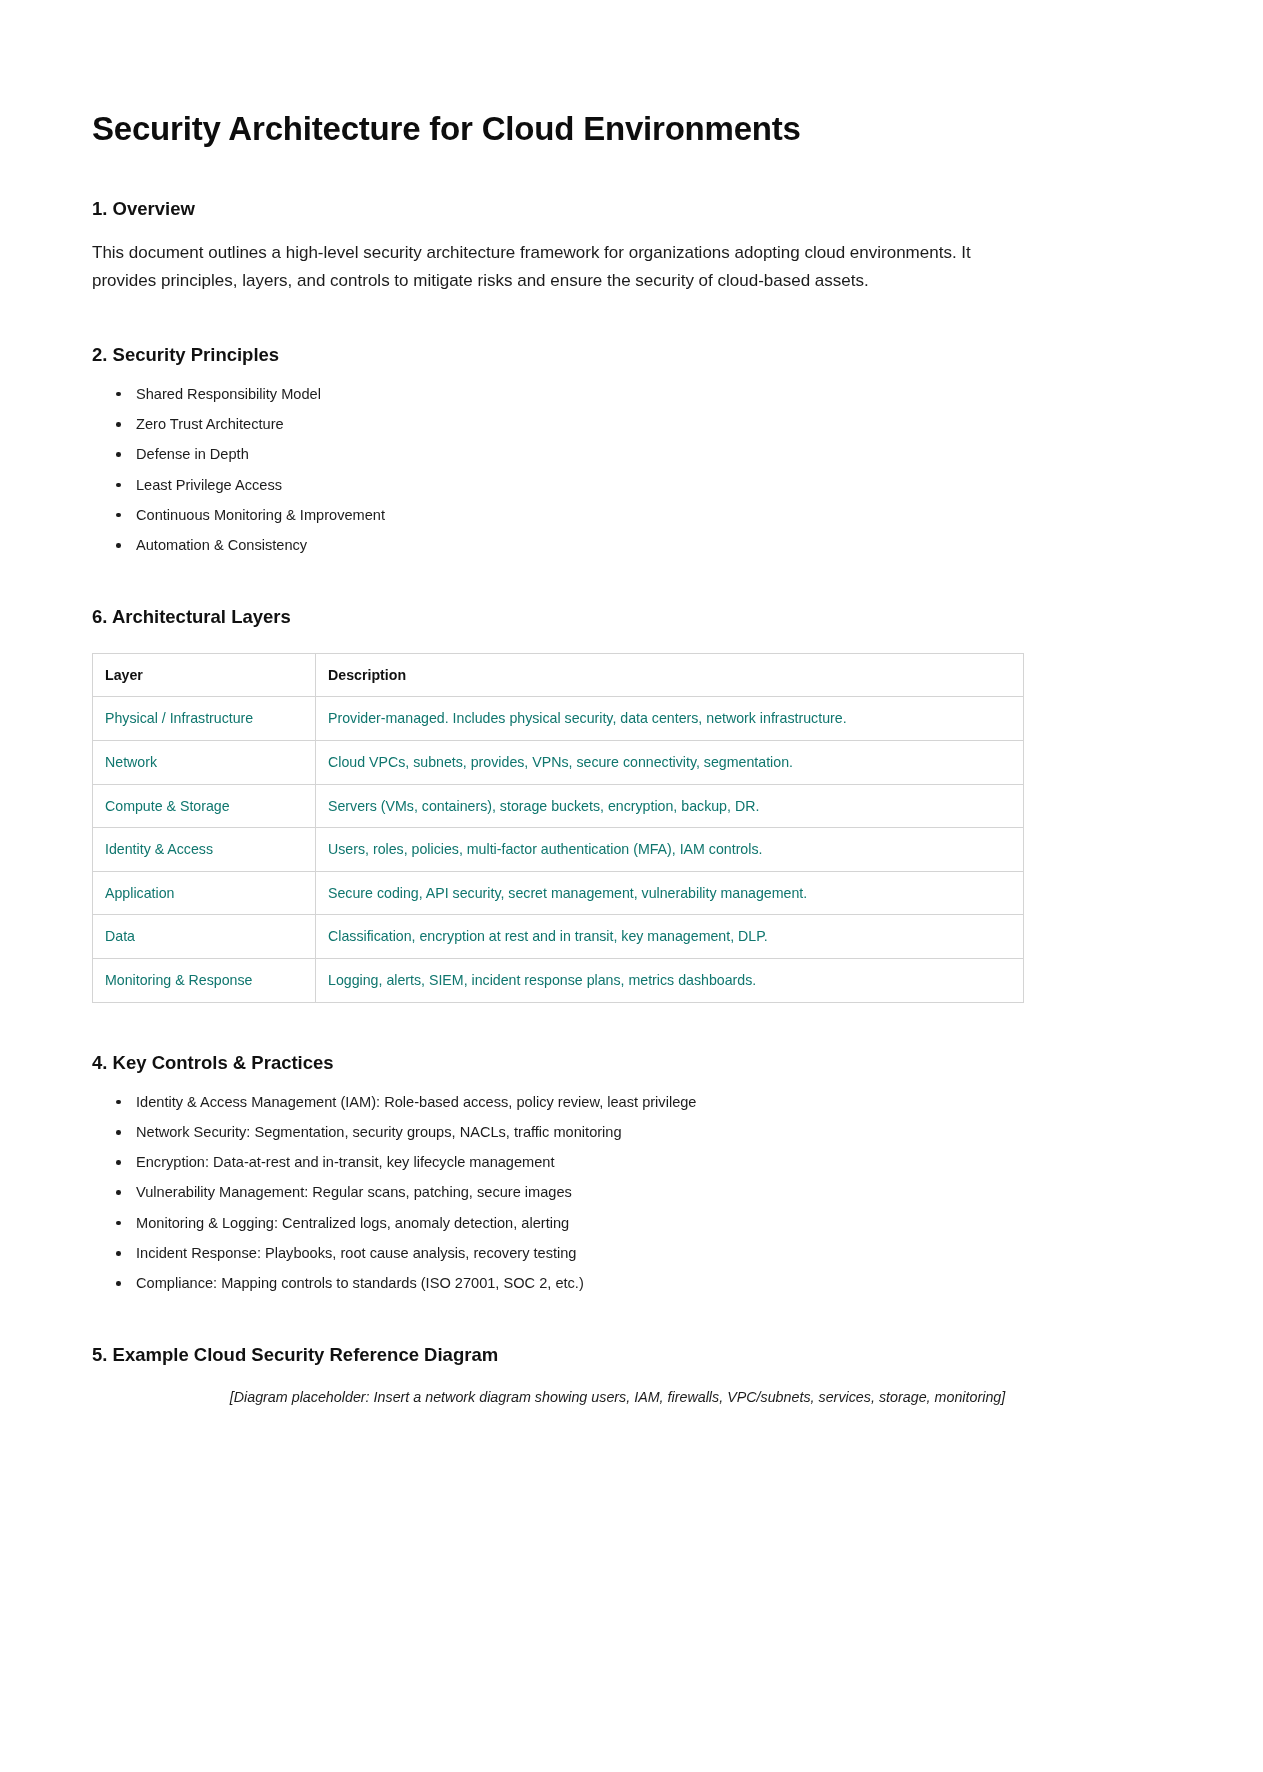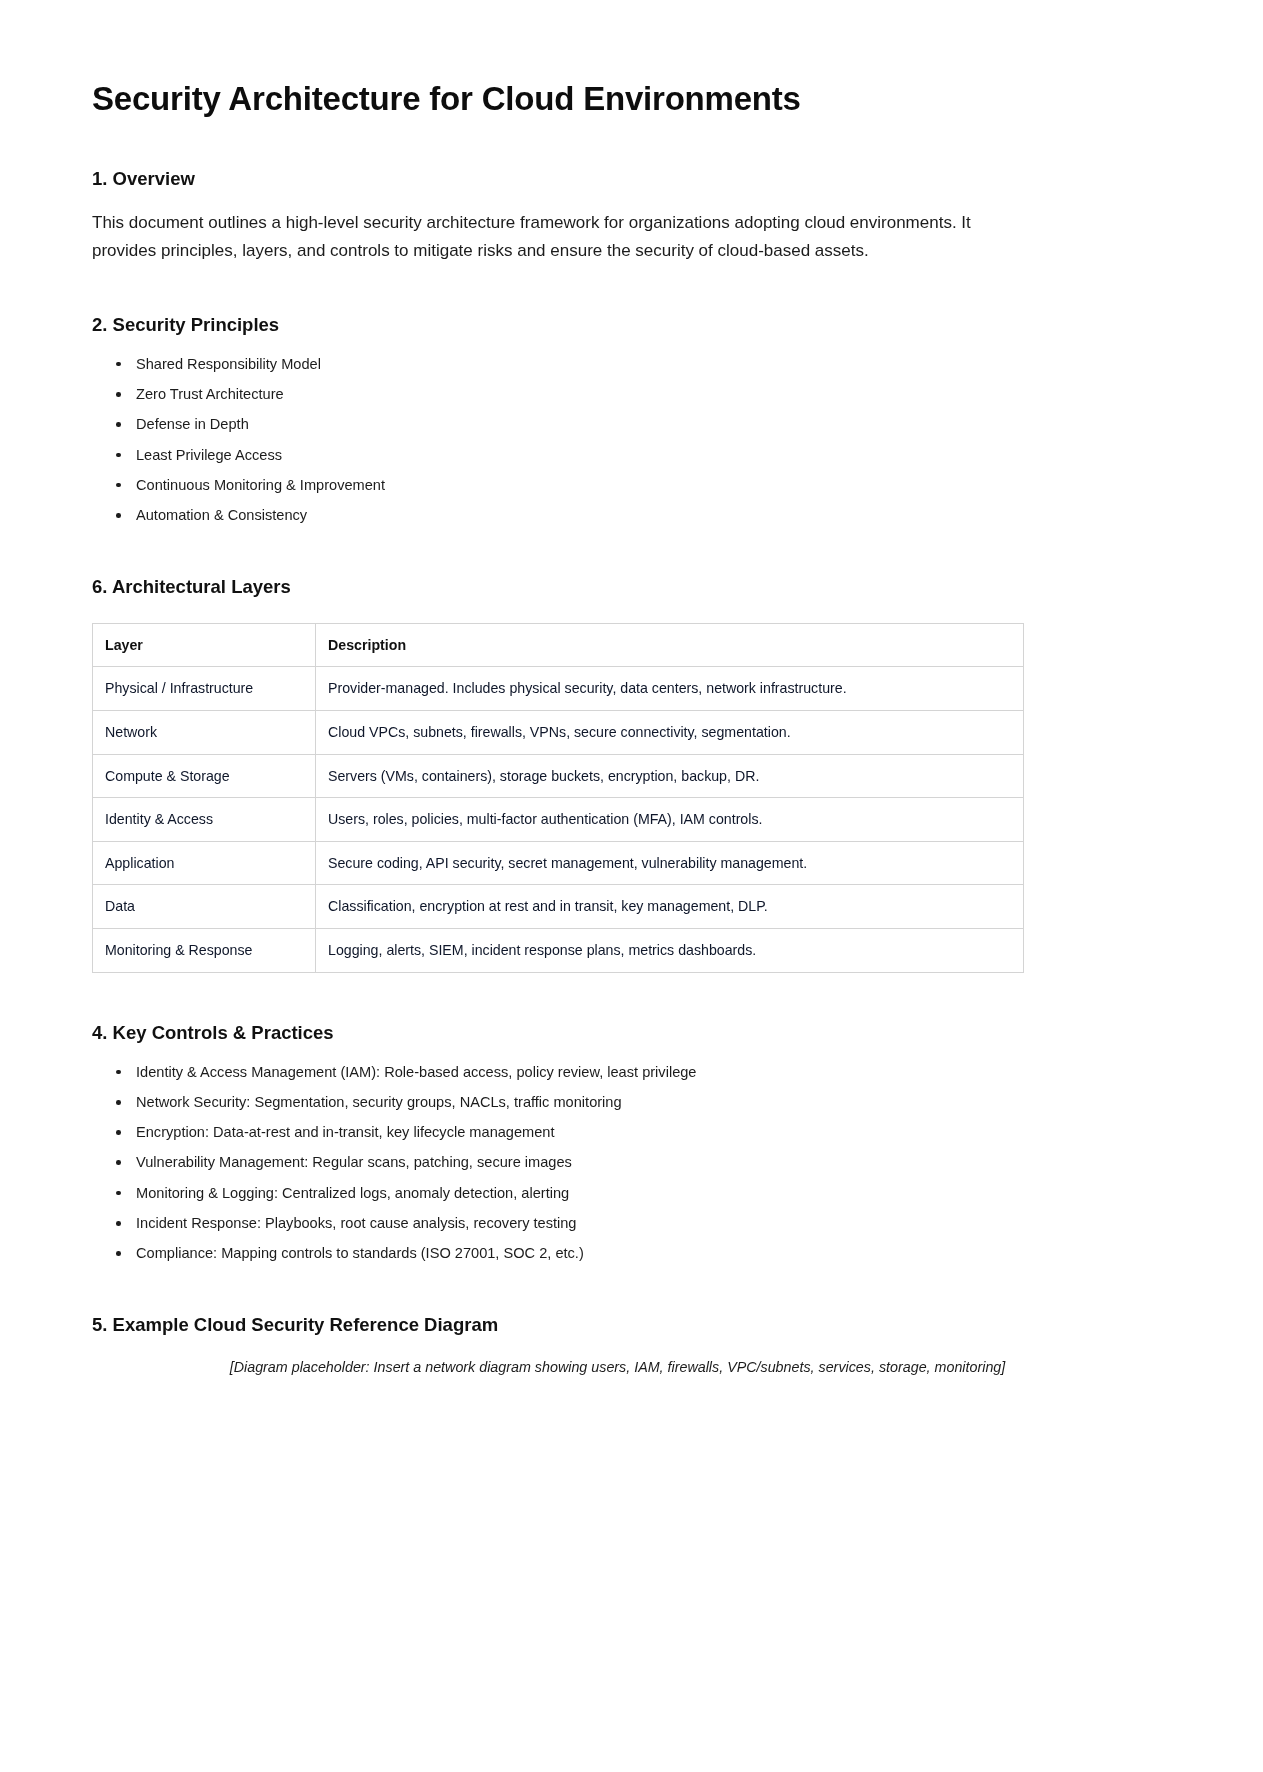--- a/index.html
+++ b/index.html
@@ -13,21 +13,21 @@
     height: 1772px;
     font-family: "Liberation Sans", "DejaVu Sans", sans-serif;
     color: #1a1a1a;
     -webkit-font-smoothing: antialiased;
   }
   .page {
     position: relative;
     width: 1263px;
     min-height: 1772px;
     box-sizing: border-box;
-    padding: 60px 120px 60px 92px;
+    padding: 90px 120px 60px 92px;
     background: #ffffff;
   }
   .doc-title {
     font-size: 33px;
     font-weight: 700;
     letter-spacing: -0.2px;
     color: #0d0d0d;
     margin: 18px 0 0 0;
     line-height: 1.25;
   }
@@ -84,21 +84,21 @@
   }
   table.layers-table col.c1 { width: 223px; }
   table.layers-table col.c2 { width: 708px; }
   table.layers-table th,
   table.layers-table td {
     border: 1px solid #d4d4d4;
     padding: 11px 13px 11px 12px;
     text-align: left;
     vertical-align: middle;
     line-height: 1.45;
-    color: #0f172a;
+    color: #0f766e;
     font-weight: 400;
     height: 12px;
   }
   table.layers-table th {
     font-weight: 700;
     color: #111111;
   }
   p.placeholder-note {
     font-size: 14.3px;
     font-style: italic;
@@ -145,21 +145,21 @@
           <th>Description</th>
         </tr>
       </thead>
       <tbody>
         <tr>
           <td>Physical / Infrastructure</td>
           <td>Provider-managed. Includes physical security, data centers, network infrastructure.</td>
         </tr>
         <tr>
           <td>Network</td>
-          <td>Cloud VPCs, subnets, firewalls, VPNs, secure connectivity, segmentation.</td>
+          <td>Cloud VPCs, subnets, provides, VPNs, secure connectivity, segmentation.</td>
         </tr>
         <tr>
           <td>Compute &amp; Storage</td>
           <td>Servers (VMs, containers), storage buckets, encryption, backup, DR.</td>
         </tr>
         <tr>
           <td>Identity &amp; Access</td>
           <td>Users, roles, policies, multi-factor authentication (MFA), IAM controls.</td>
         </tr>
         <tr>

